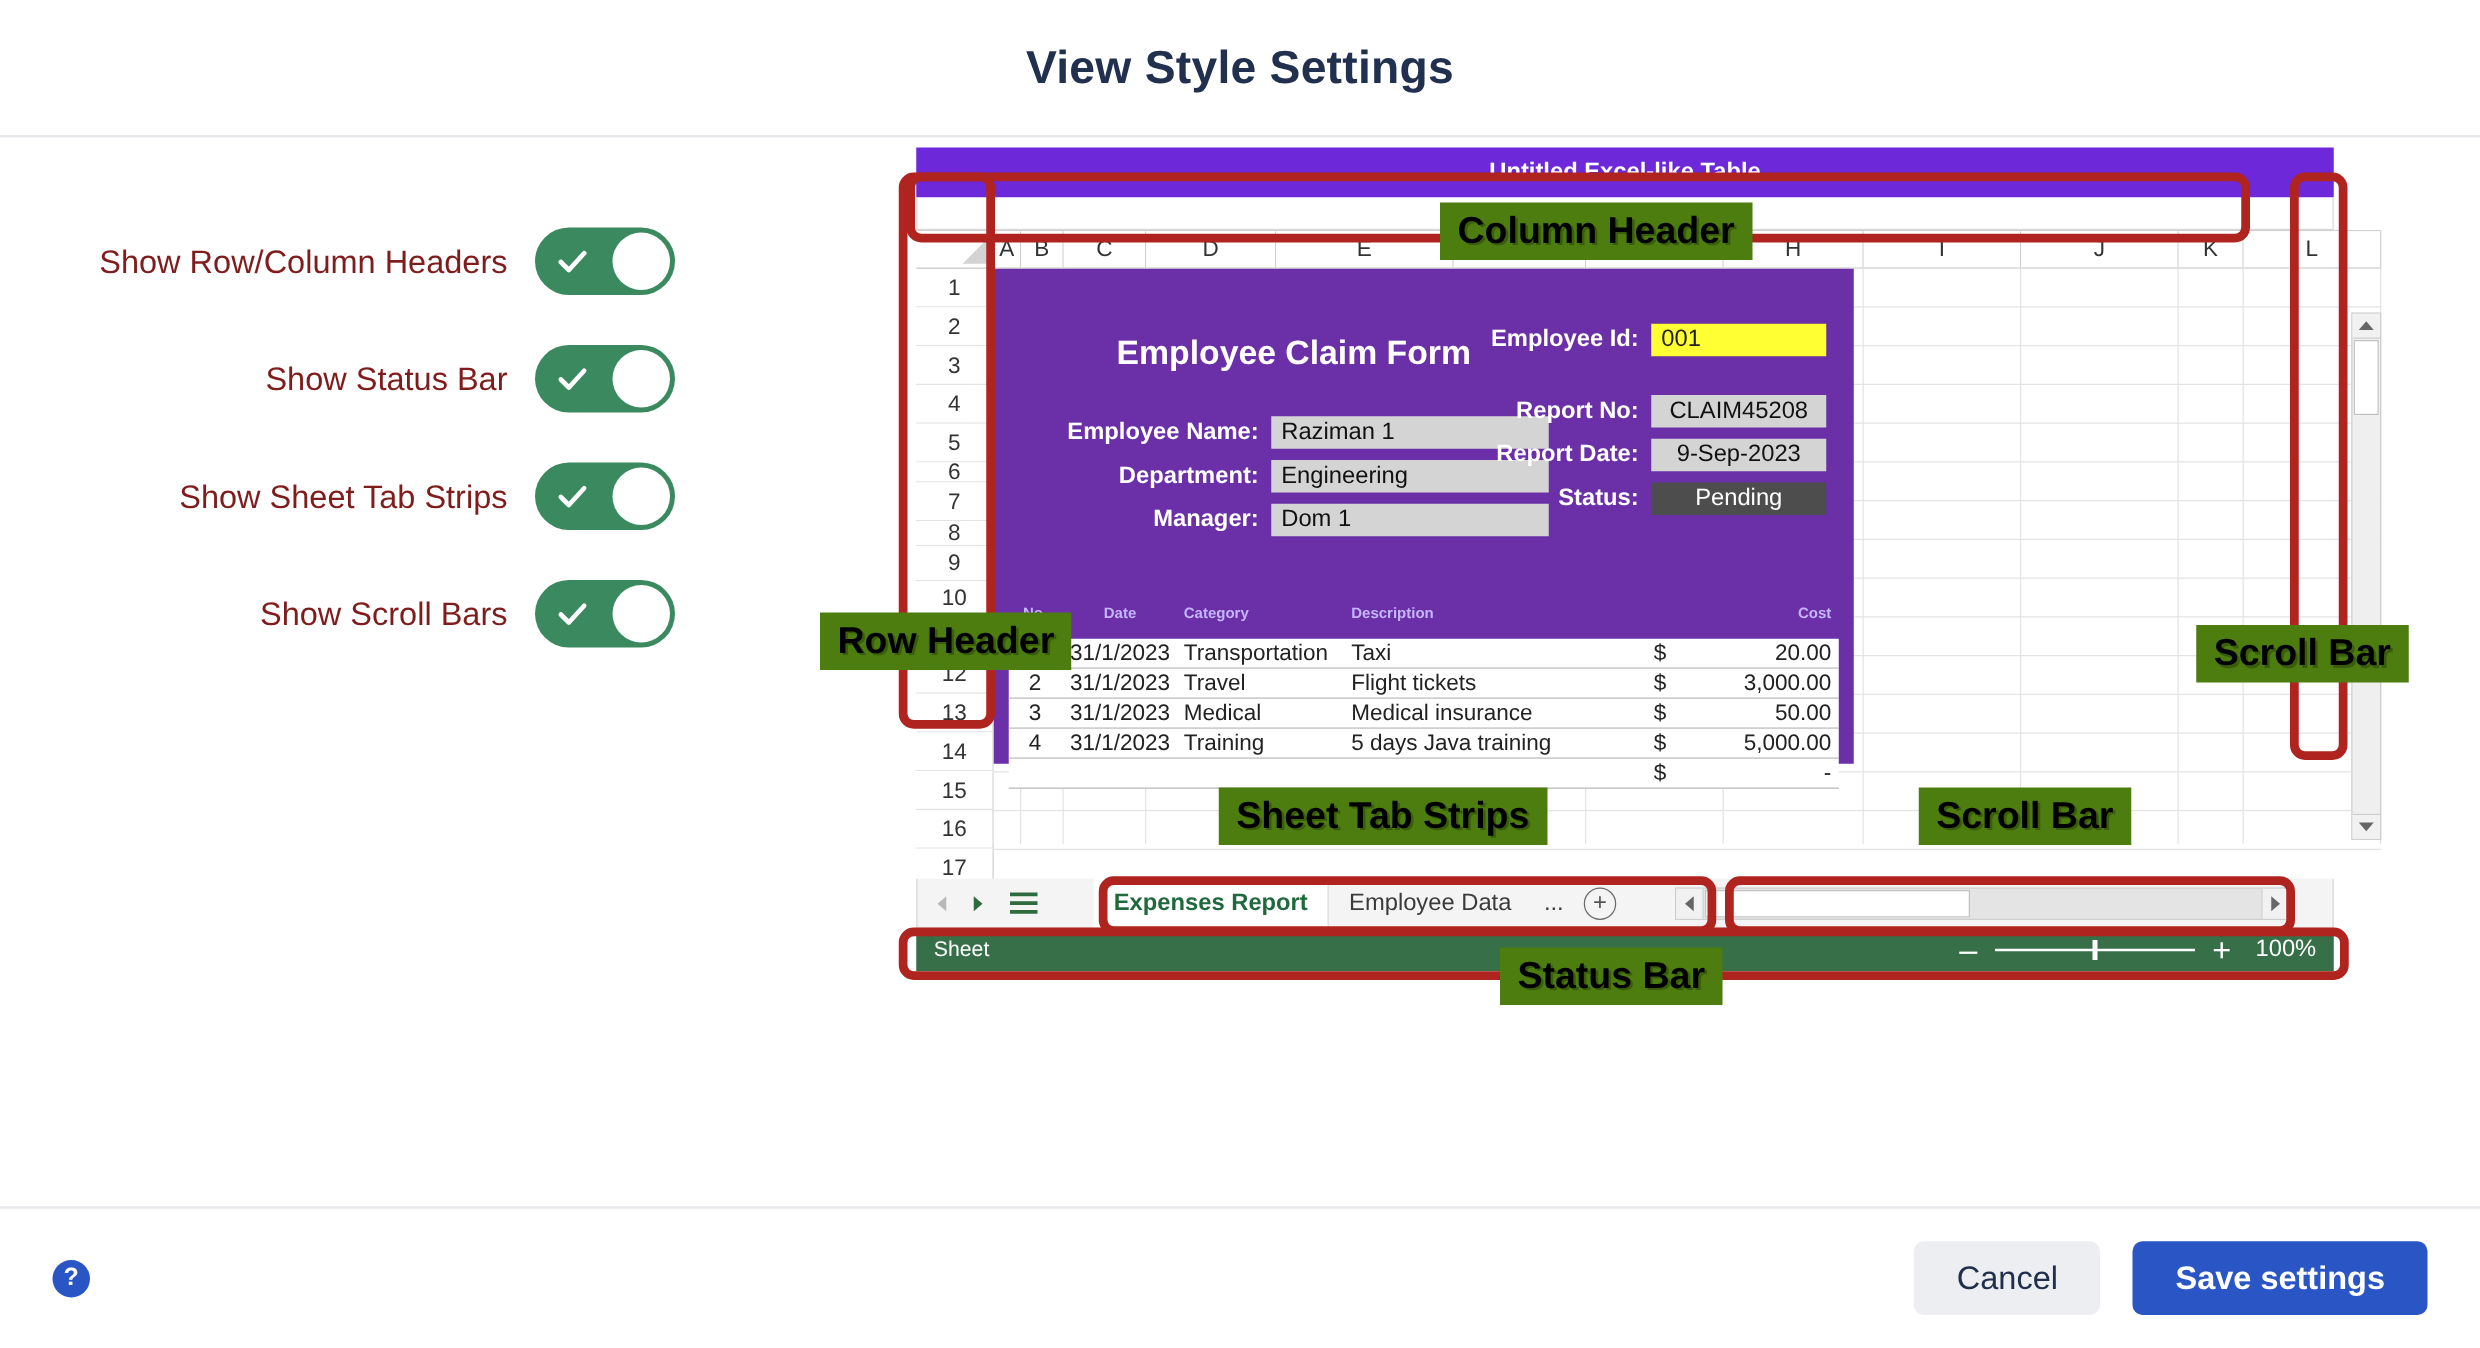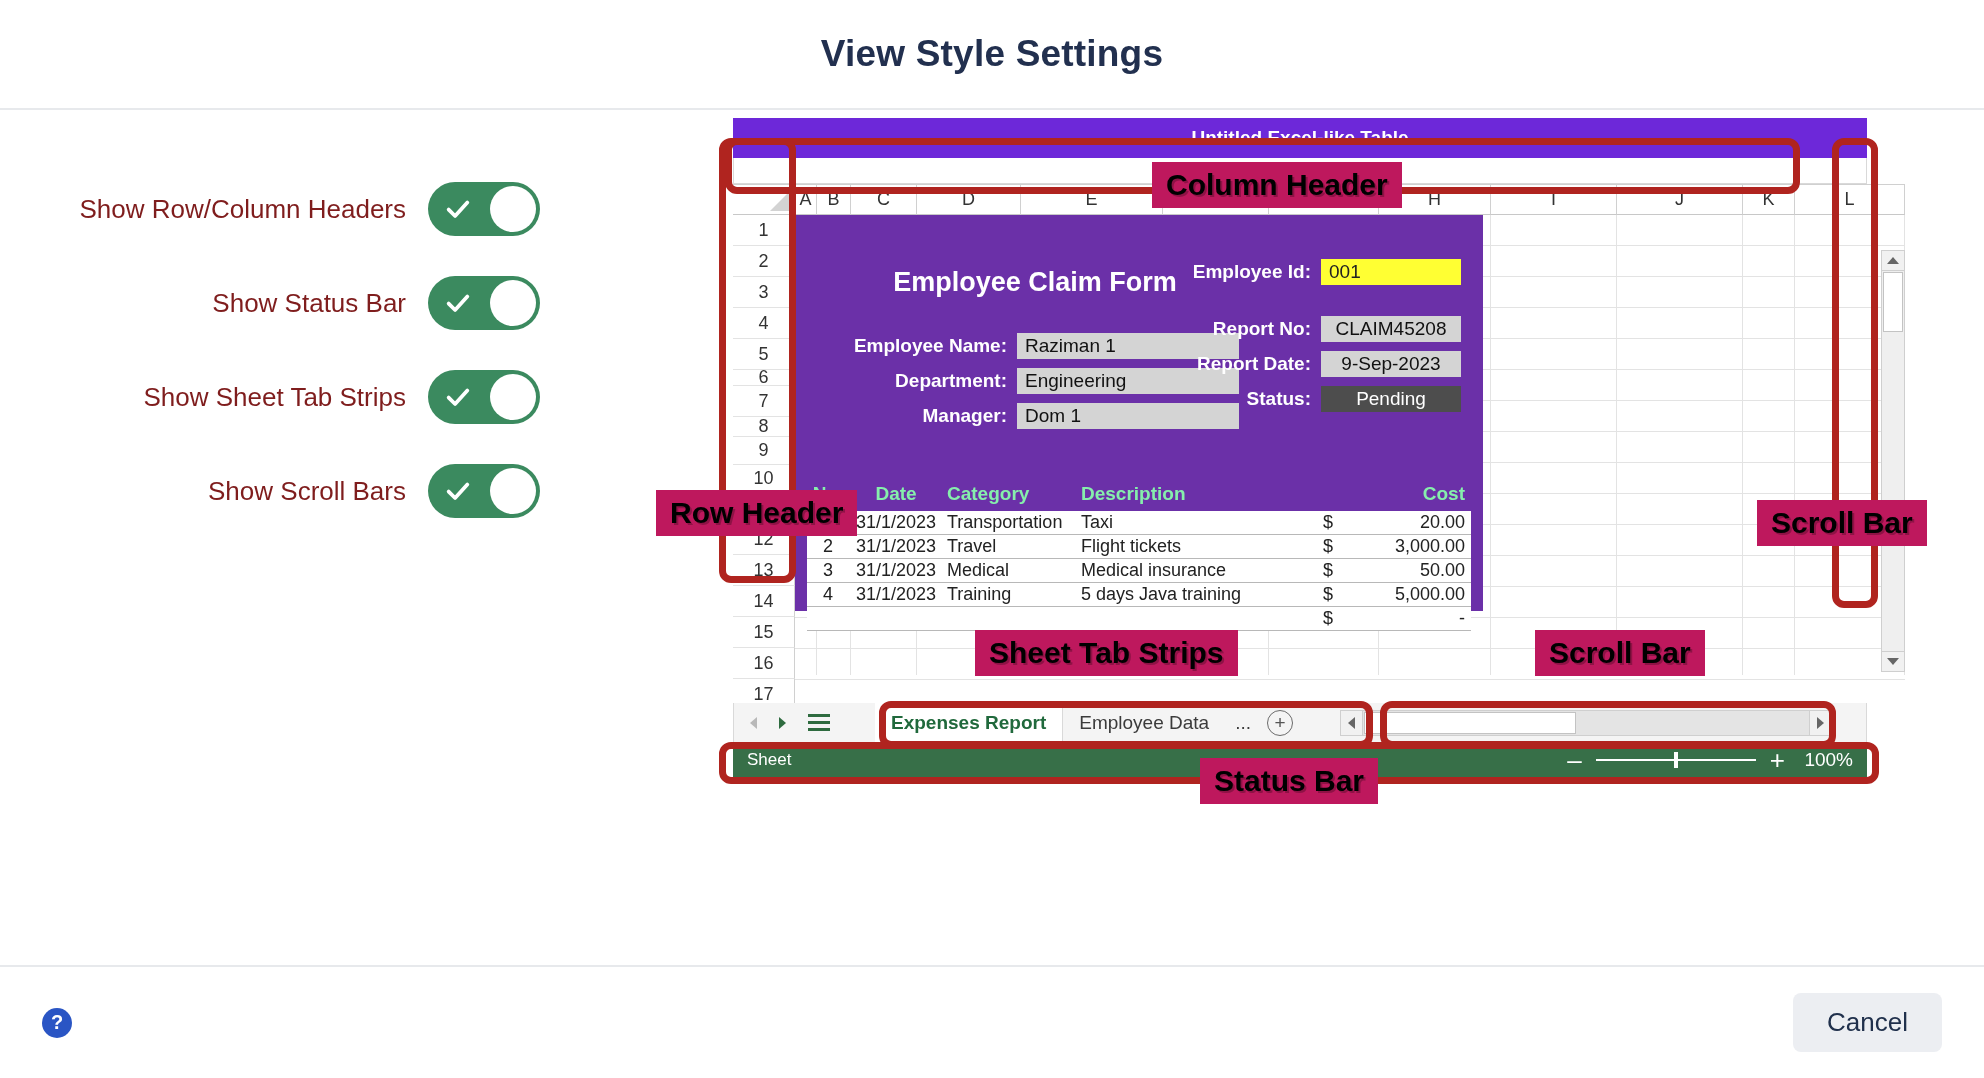--- a/index.html
+++ b/index.html
@@ -137,21 +137,21 @@
     font-size: 19px; width: 140px; height: 26px; line-height: 26px;
     text-align:center; background:#d4d4d4; color:#111;
   }
   .cf-rval.yellow { background:#ffff33; color:#222; text-align:left; padding-left:8px; }
   .cf-rval.dark { background:#4d4d4d; color:#fff; }
   .cf-gap { height: 22px; }
 
   
   .exp-head {
     position:absolute; left: 12px; top: 268px; width: 664px;
-    display:flex; color:#86efac; font-weight:700; font-size: 19px;
+    display:flex; color:#c4b5fd; font-weight:700; font-size: 12px;
   }
   .exp-table { position:absolute; left: 12px; top: 296px; width: 664px; }
   .exp-row {
     display:flex; background:#fff; height: 24px; font-size: 18px;
     color:#222; border-bottom: 1px solid #b8b8b8;
     align-items:center;
   }
   .c-no   { width: 42px; text-align:center; }
   .c-date { width: 94px; text-align:center; }
   .c-cat  { width: 134px; padding-left: 4px; }
@@ -228,21 +228,21 @@
     position:absolute; left: 78px; top: -7px; width: 4px; height: 16px; background:#fff;
   }
   .zoom-pct { font-size: 19px; min-width: 54px; text-align:right; }
 
   
   .anno-box {
     position:absolute; border: 7px solid #b0241f; border-radius: 12px;
     pointer-events:none;
   }
   .anno-label {
-    position:absolute; background:#be185d; color:#000;
+    position:absolute; background:#4d7c0f; color:#000;
     font-weight:700; font-size: 30px; padding: 6px 14px;
     text-shadow: 2px 2px 0 rgba(0,0,0,.25);
     white-space: nowrap;
   }
 
   
   .dialog-footer {
     position:absolute; left:0; bottom:0; width:100%; height: 113px;
     border-top: 2px solid #e7e9ec; background:#fff;
     display:flex; align-items:center; padding: 0 42px;
@@ -556,16 +556,17 @@
     <div class="anno-label" style="left:975px; top:520px;">Sheet Tab Strips</div>
     <div class="anno-label" style="left:1535px; top:520px;">Scroll Bar</div>
     <div class="anno-label" style="left:1200px; top:648px;">Status Bar</div>
 
   </div>
 
   <div class="dialog-footer">
     <div class="help-btn">?</div>
     <div class="footer-actions">
       <button class="btn btn-cancel">Cancel</button>
+      <button class="btn btn-save">Save settings</button>
     </div>
   </div>
 
 </div>
 
 </body></html>

